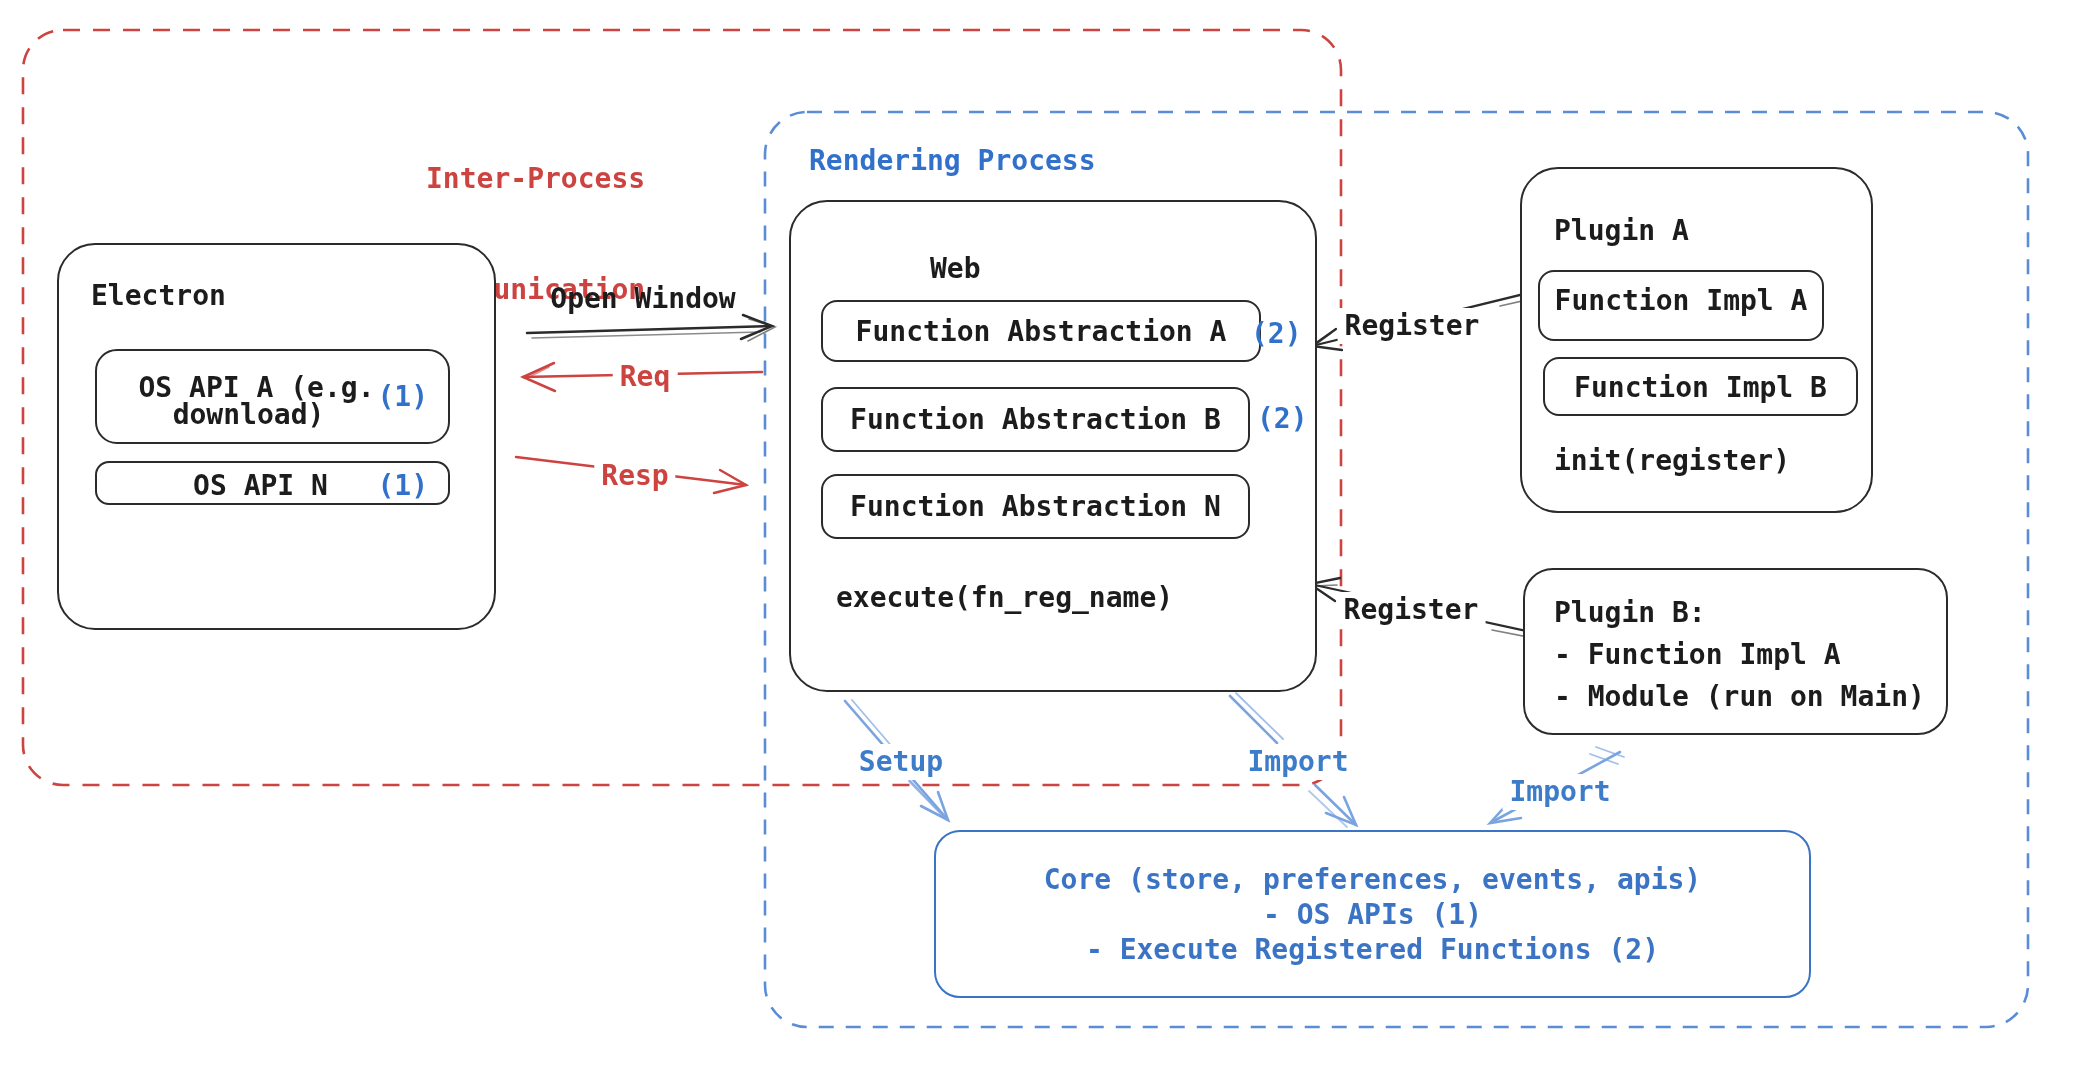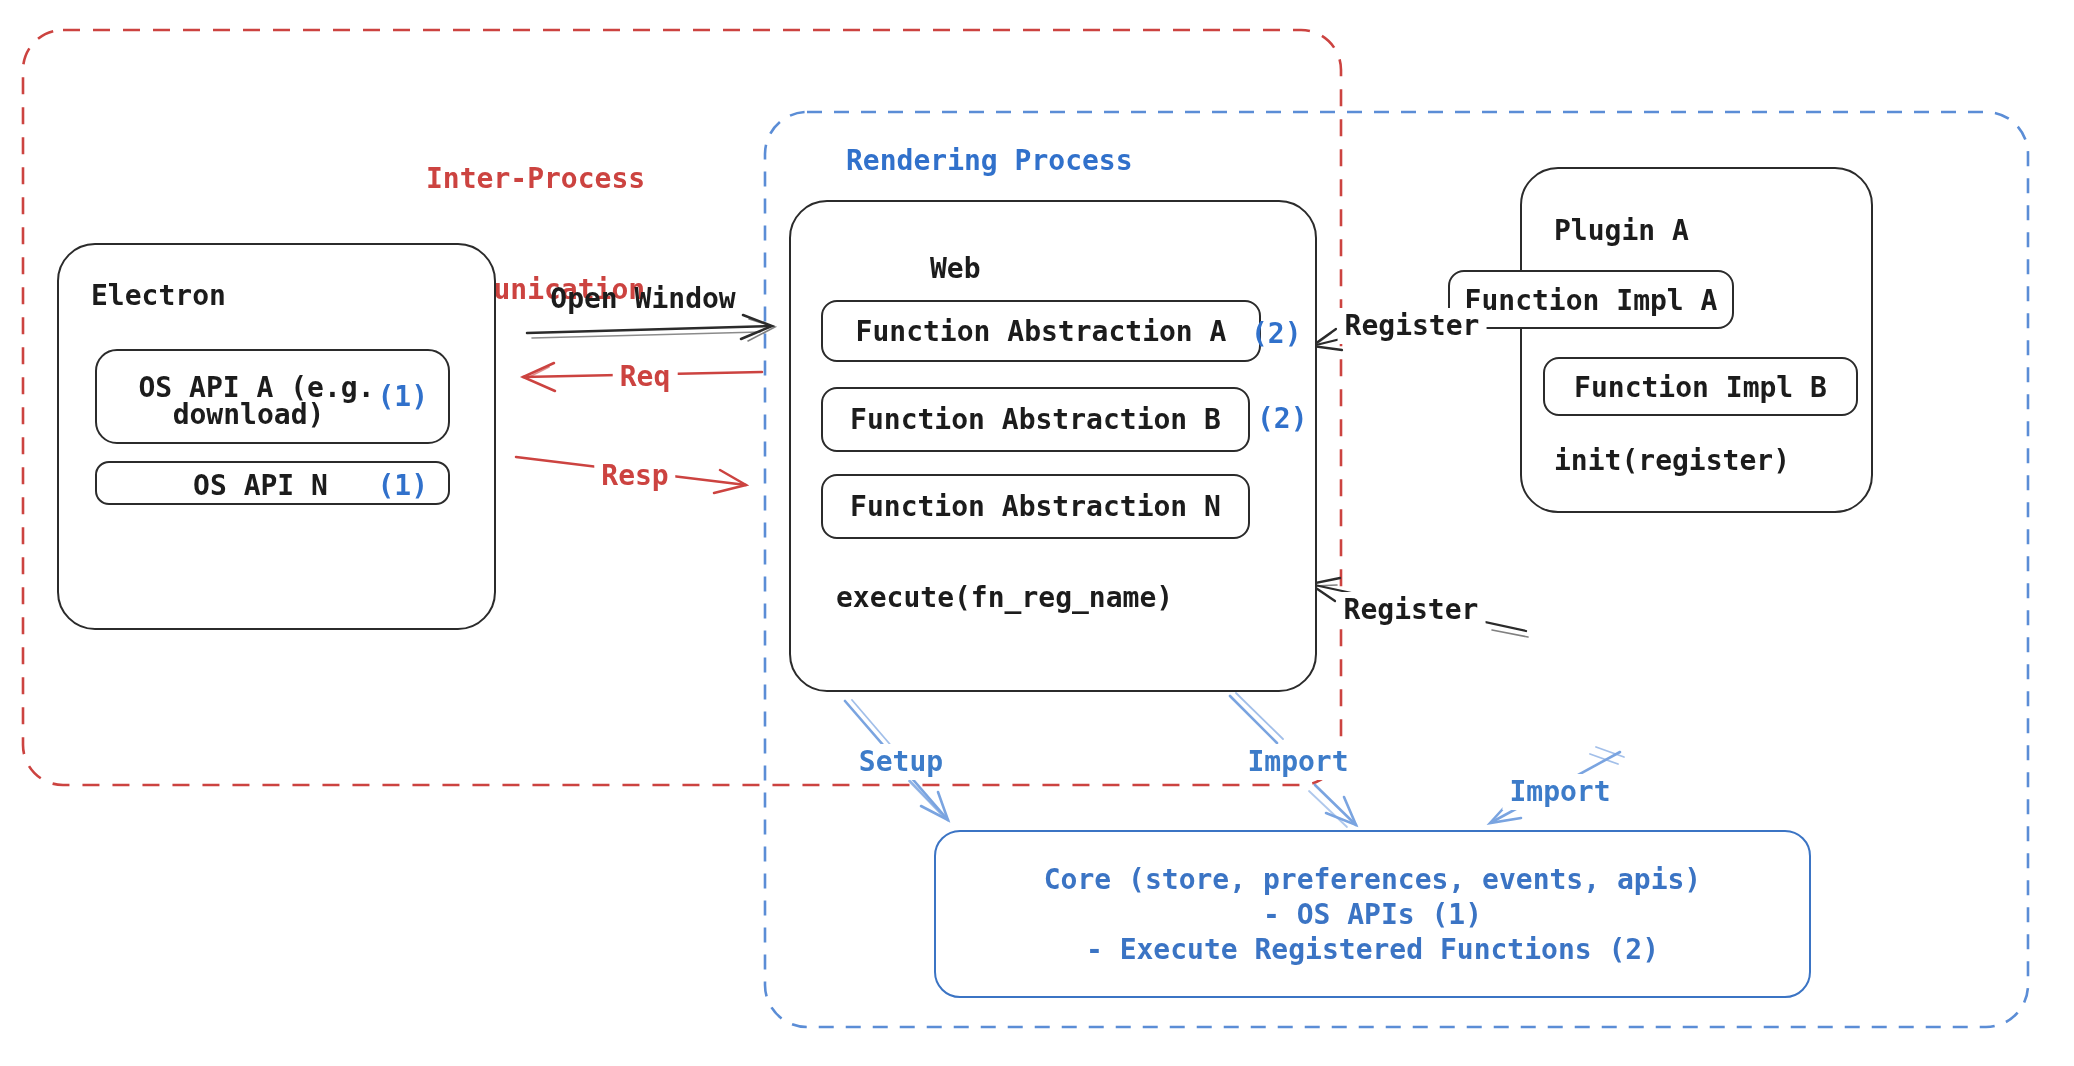--- a/index.html
+++ b/index.html
@@ -84,21 +84,21 @@
       <path d="M1596 747 L1624 757" stroke-width="1.8" opacity="0.7"></path>
       <path d="M1590 754 L1618 764" stroke-width="1.8" opacity="0.7"></path>
       <polyline points="1510,801 1490,823 1521,818"></polyline>
     </g>
   </svg>
 
   <div class="lbl red" style="left:426px;top:86px;line-height:37px;">
     <div>Inter-Process</div>
     <div>Communication</div>
   </div>
-  <div class="lbl blue" style="left:809px;top:143px;margin-left:37px;">Rendering Process</div>
+  <div class="lbl blue" style="left:809px;top:143px;">Rendering Process</div>
 
   <div class="box" style="left:57px;top:243px;width:439px;height:387px;border-radius:38px;"></div>
   <div class="lbl" style="left:91px;top:278px;">Electron</div>
 
   <div class="box" style="left:95px;top:349px;width:355px;height:95px;border-radius:22px;">
     <div class="boxtext" style="top:0;padding-right:32px;margin-top:20px;">OS API A (e.g.</div>
     <div class="boxtext" style="top:47px;padding-right:48px;">download)</div>
     <div class="badge" style="right:20px;top:29px;">(1)</div>
   </div>
 
@@ -121,28 +121,33 @@
   <div class="badge" style="left:1257px;top:402px;">(2)</div>
 
   <div class="box" style="left:821px;top:474px;width:429px;height:65px;border-radius:16px;">
     <div class="boxtext" style="top:14px;">Function Abstraction N</div>
   </div>
 
   <div class="lbl" style="left:836px;top:580px;">execute(fn_reg_name)</div>
 
   <div class="box" style="left:1520px;top:167px;width:353px;height:346px;border-radius:38px;"></div>
   <div class="lbl" style="left:1554px;top:213px;">Plugin A</div>
-  <div class="box" style="left:1448px;top:270px;width:286px;height:59px;border-radius:16px;">
+  <div class="box" style="left:1538px;top:270px;width:286px;height:71px;border-radius:16px;">
     <div class="boxtext" style="top:12px;">Function Impl A</div>
   </div>
   <div class="box" style="left:1543px;top:357px;width:315px;height:59px;border-radius:16px;">
     <div class="boxtext" style="top:12px;">Function Impl B</div>
   </div>
   <div class="lbl" style="left:1554px;top:443px;">init(register)</div>
 
+  <div class="box plines" style="left:1523px;top:568px;width:425px;height:167px;border-radius:30px;padding:22px 0 0 29px;">
+    <div>Plugin B:</div>
+    <div>- Function Impl A</div>
+    <div>- Module (run on Main)</div>
+  </div>
 
   <div class="blue-box corelines" style="left:934px;top:830px;width:877px;height:168px;border-radius:26px;">
     <div>Core (store, preferences, events, apis)</div>
     <div>- OS APIs (1)</div>
     <div>- Execute Registered Functions (2)</div>
   </div>
 
   <div class="lbl ctr" style="left:643px;top:291px;margin-top:8px;">Open Window</div>
   <div class="lbl ctr mask red" style="left:645px;top:377px;">Req</div>
   <div class="lbl ctr mask red" style="left:635px;top:476px;">Resp</div>

